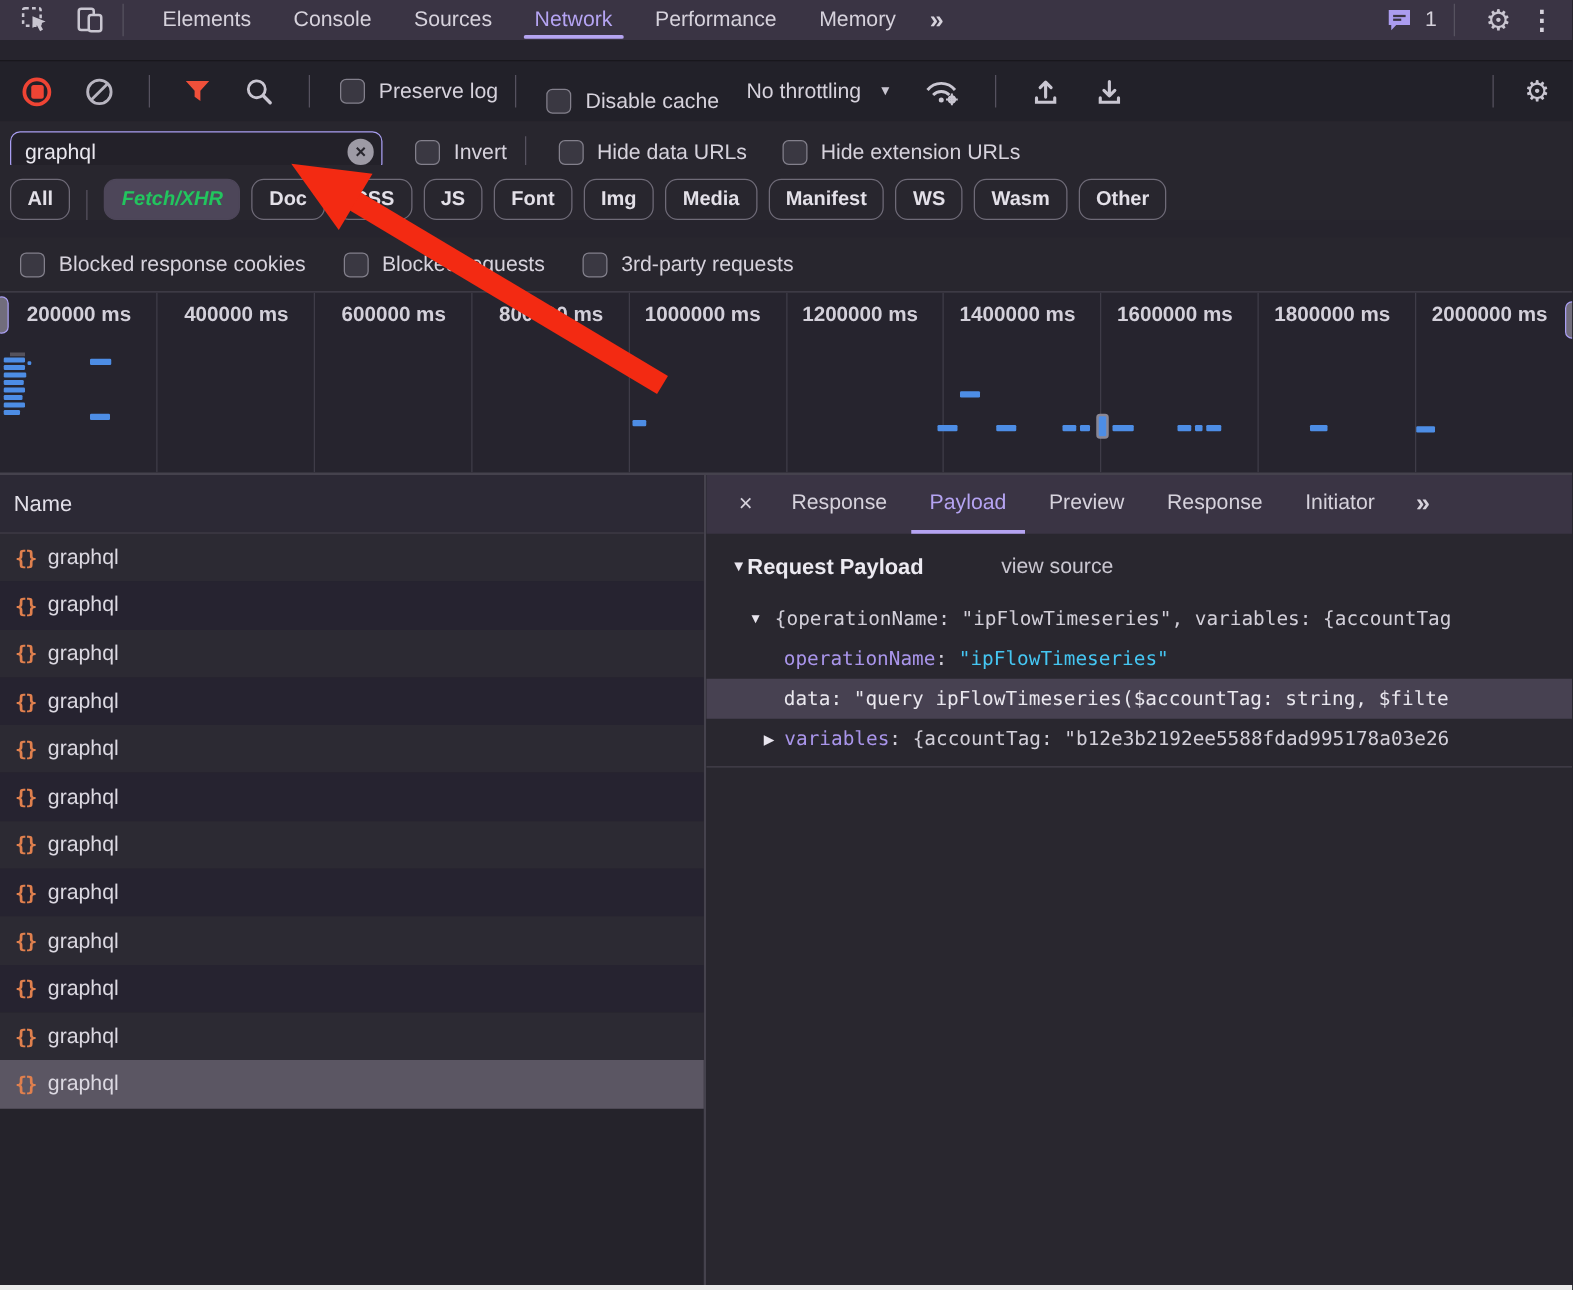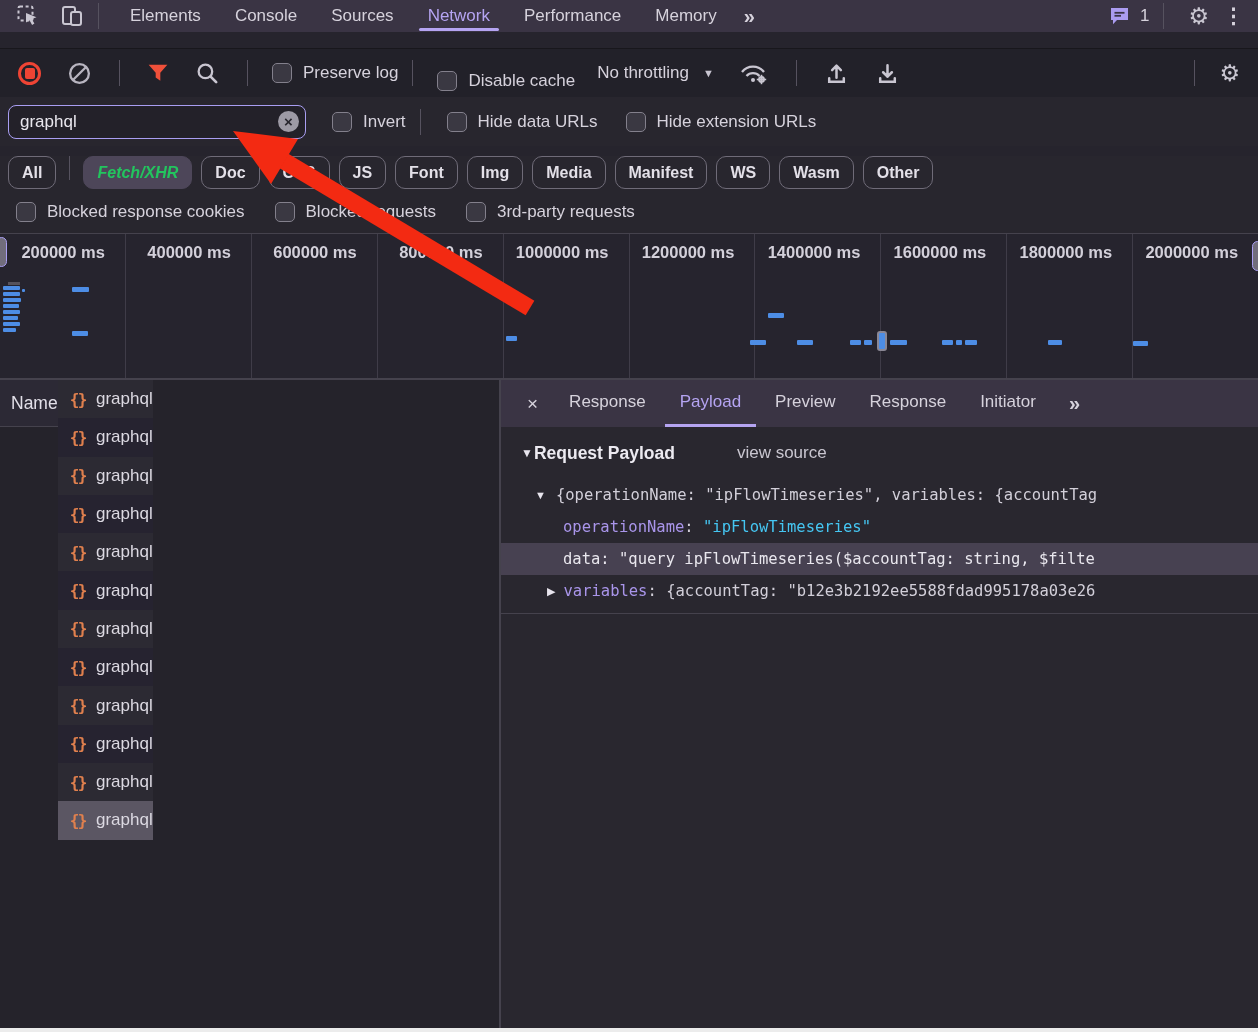--- a/index.html
+++ b/index.html
@@ -44,22 +44,22 @@
                        display:flex; align-items:center; }
   .filter-input { background:transparent; border:none; outline:none; color:#e9e7ee; font-size:17px;
                   width:100%; padding:0 36px 0 11px; font-family:"Liberation Sans",sans-serif; }
   .clear-btn { position:absolute; right:6px; top:5px; width:21px; height:21px; border-radius:50%;
                background:#9d9aa5; color:#28262e; display:flex; align-items:center; justify-content:center;
                font-size:15px; font-weight:bold; line-height:1; }
   .filter-row .cb-group { margin-left:26px; }
   .filter-row .cb-group + .cb-group { margin-left:28px; }
 
   
-  .chips-row { position:absolute; top:156px; left:0; right:0; height:44px; background:#28262e;
-               display:flex; align-items:flex-start; padding-left:8px; gap:9px; }
+  .chips-row { position:absolute; top:132px; left:0; right:0; height:44px; background:#28262e;
+               display:flex; align-items:flex-end; padding-left:8px; gap:9px; }
   .chip { height:33px; padding:0 13px; border:1.5px solid #6f6b78; border-radius:10px;
           display:flex; align-items:center; font-size:16px; font-weight:600; color:#e3e0e8; flex:none; }
   .chip.active { background:#4d4659; border-color:#4d4659; color:#22c55e;font-style:italic; }
   .chips-row .vdiv { margin:0 4px; height:24px; }
 
   
   .blocked-row { position:absolute; top:190px; left:0; right:0; height:43px; background:#28262e;
                  display:flex; align-items:center; gap:30px; padding-left:16px; color:#d6d2dc; font-size:17px; }
 
   
@@ -73,22 +73,22 @@
   .ovbar.blue { background:#4d8de5; border-radius:1px; }
   .ovbar.gray { background:#55525c; }
   .ovbar.marker { background:#4d8de5; border:2px solid #8a8794; border-radius:3px; }
   .grip { position:absolute; width:11px; height:30px; border-radius:6px; background:#716d7c;
           border:1.5px solid #a99ef2; }
   .grip.left { left:-4px; top:3px; }
   .grip.right { right:-5px; top:7px; }
 
   
   .main { position:absolute; top:380px; left:0; right:0; bottom:4px; display:flex; }
-  .list { width:501px; flex:none; border-right:2px solid #45424d; background:#25232b;
-          display:flex; flex-direction:row; }
+  .list { width:565px; flex:none; border-right:2px solid #45424d; background:#25232b;
+          display:flex; flex-direction:column; }
   .list-header { height:47px; flex:none; background:#2c2935; border-bottom:1.5px solid #45424d;
                  display:flex; align-items:center; padding-left:11px; color:#e2dfe8; font-size:17.5px; }
   .rows { flex:none; }
   .row { height:38.3px; display:flex; align-items:center; padding-left:12px; gap:10px;
          font-size:17px; color:#dcd9e2; }
   .row:nth-child(odd) { background:#2c2a33; }
   .row:nth-child(even) { background:#262330; }
   .row.selected { background:#5b5663; }
   .braces { color:#e0804e; font-family:"DejaVu Sans Mono",monospace; font-weight:bold;
             font-size:16px; letter-spacing:-1.5px; flex:none; }

